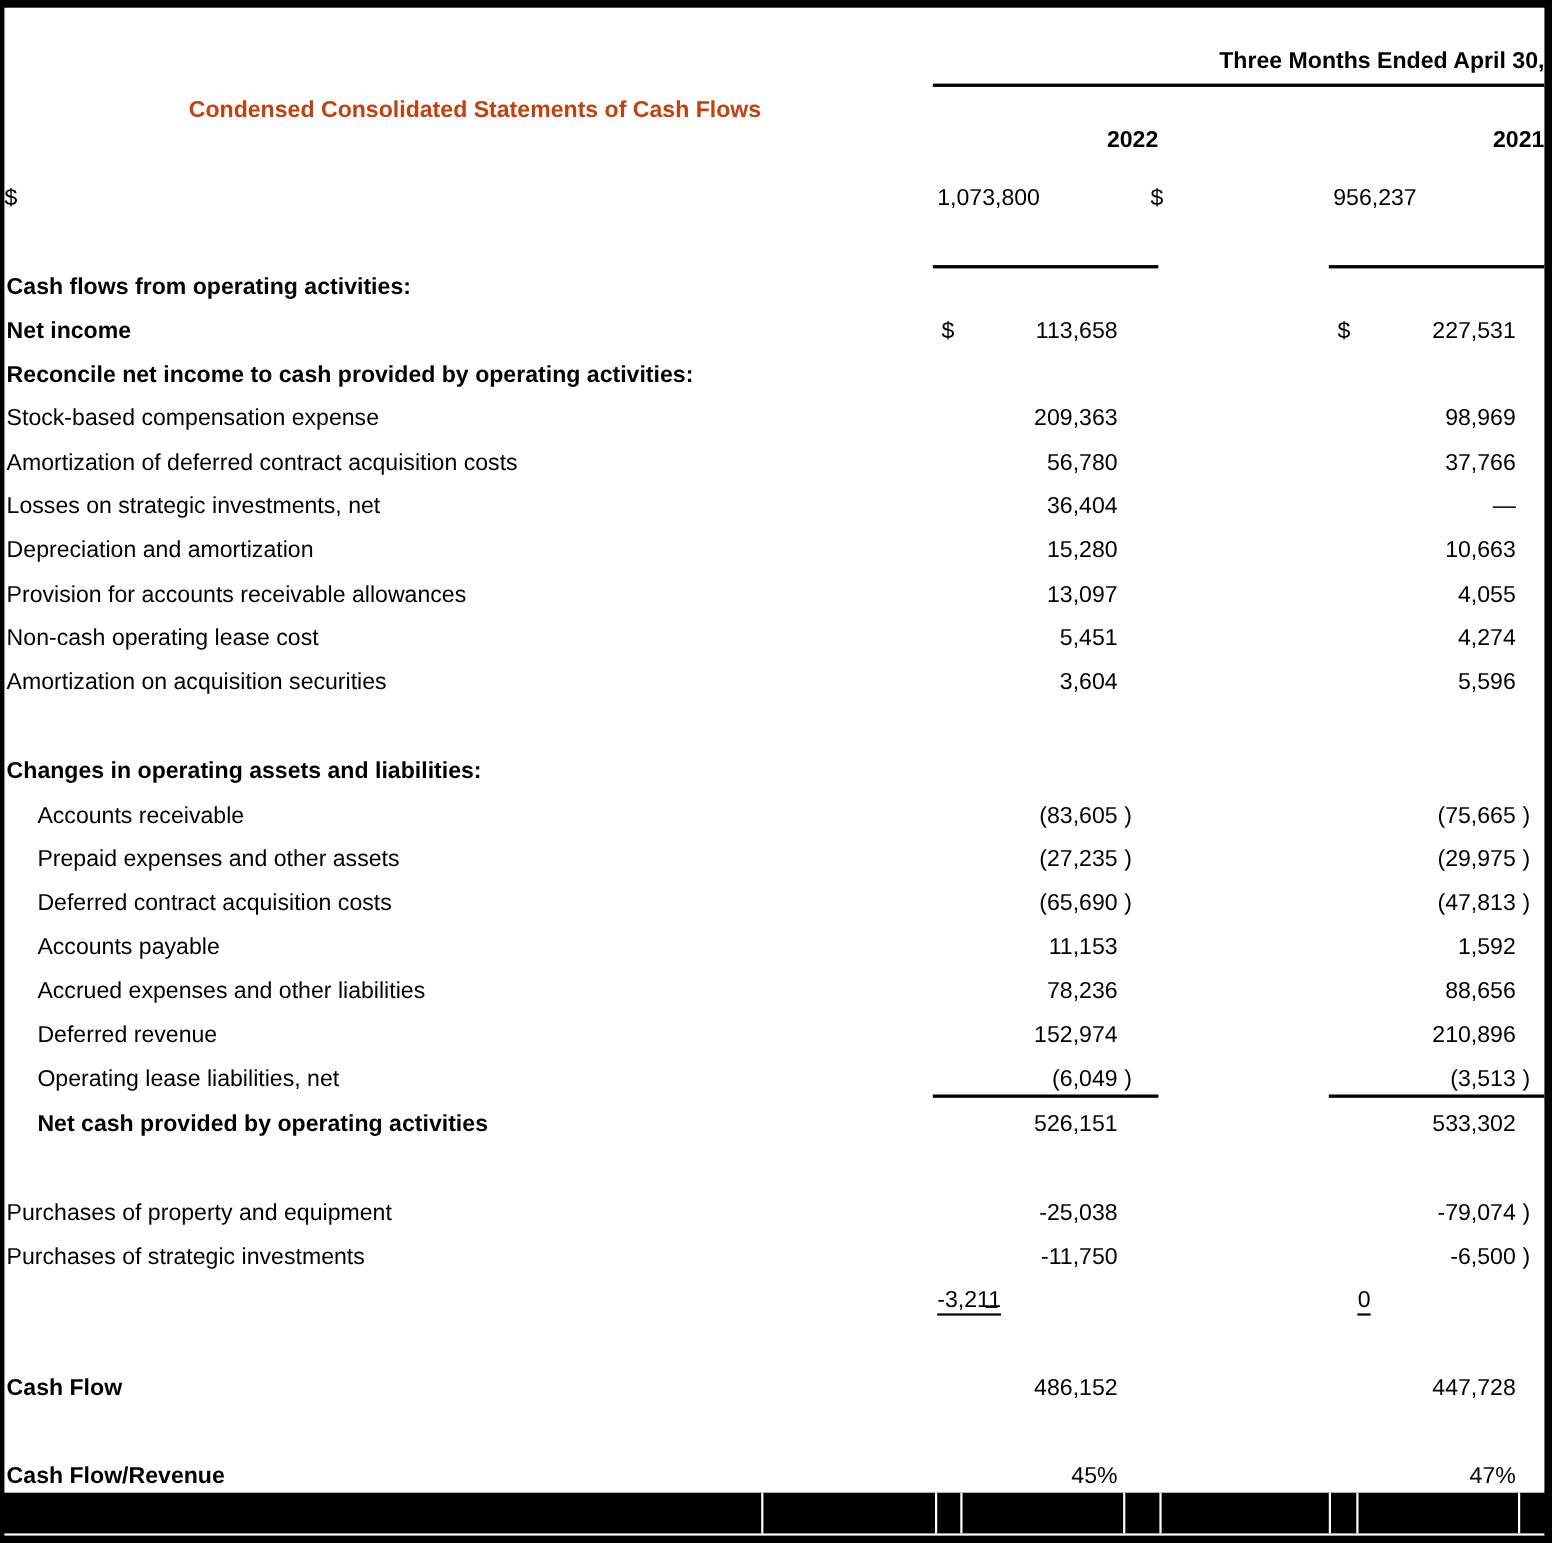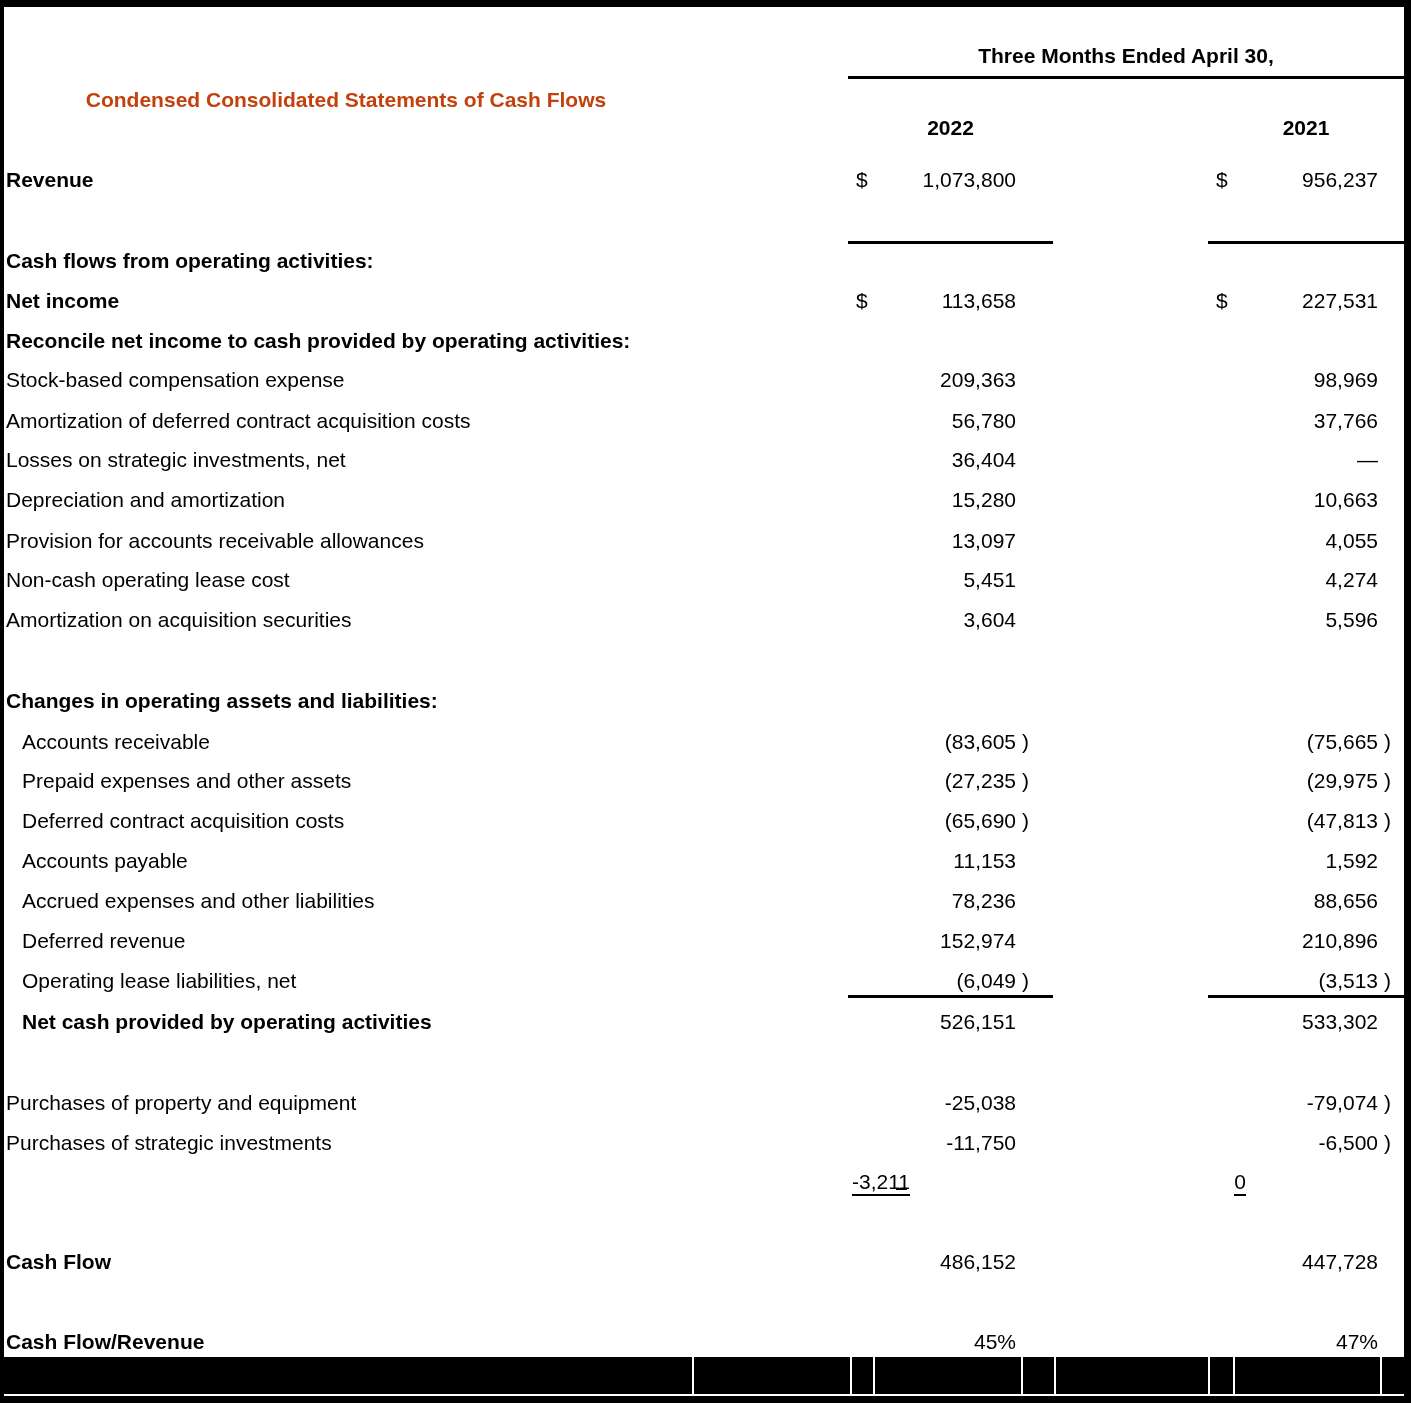--- a/index.html
+++ b/index.html
@@ -18,36 +18,36 @@
   .edge-right{left:1404px;top:0;width:7px;height:1403px;}
 
   .hrule{position:absolute;background:#000;height:3px;}
   .rule-header{left:848px;top:76px;width:556px;}
   .rule-rev-a{left:848px;top:241px;width:205px;}
   .rule-rev-b{left:1208px;top:241px;width:196px;}
   .rule-op-a{left:848px;top:995px;width:205px;}
   .rule-op-b{left:1208px;top:995px;width:196px;}
 
   .abs{position:absolute;}
-  .center{text-align:center;}
+  .center{text-align:right;}
   .bold{font-weight:700;}
   .title{left:0;top:80px;width:692px;height:40px;line-height:40px;color:#c2410c;font-weight:700;}
   .period{left:848px;top:36px;width:556px;height:40px;line-height:40px;font-weight:700;}
   .yearhdr{top:80px;height:40px;line-height:40px;font-weight:700;margin-top:28px;}
   .year-2022{left:848px;width:205px;}
   .year-2021{left:1208px;width:196px;}
 
   .row{
     position:absolute;left:0;width:1411px;height:40px;
     display:grid;
     grid-template-columns:852px 34px 130px 26px 170px 34px 132px 26px;
     align-items:center;
   }
   .row .label{padding-left:6px;white-space:nowrap;overflow:hidden;}
-  .row .label.indent{padding-left:22px;}
+  .row .label.indent{padding-left:34px;}
   .row .dollar{padding-left:4px;}
   .row .num{text-align:right;white-space:nowrap;}
   .row .paren{text-align:left;padding-left:6px;}
   .u{display:inline-block;border-bottom:2.5px solid #000;padding-bottom:1px;line-height:22px;}
   .tailmark{display:inline-block;width:11px;height:2.5px;background:#000;margin-top:16px;margin-left:4px;}
 
   
   .bar{position:absolute;left:0;top:1357px;width:1411px;height:46px;background:#000;}
   .bar .vsep{position:absolute;top:0;width:2px;height:37px;background:#fff;}
   .bar .hsep{position:absolute;left:0;top:37px;width:1411px;height:2px;background:#fff;}
@@ -62,21 +62,20 @@
   <div class="abs yearhdr year-2022 center">2022</div>
   <div class="abs yearhdr year-2021 center">2021</div>
 
   <div class="hrule rule-header"></div>
   <div class="hrule rule-rev-a"></div>
   <div class="hrule rule-rev-b"></div>
   <div class="hrule rule-op-a"></div>
   <div class="hrule rule-op-b"></div>
 
   <div class="row" style="top:160px">
-    <span class="label bold">Revenue</span>
     <span class="dollar">$</span>
     <span class="num">1,073,800</span>
     <span class="paren"></span>
     <span></span>
     <span class="dollar">$</span>
     <span class="num">956,237</span>
     <span class="paren"></span>
   </div>
 
   <div class="row" style="top:241px">

